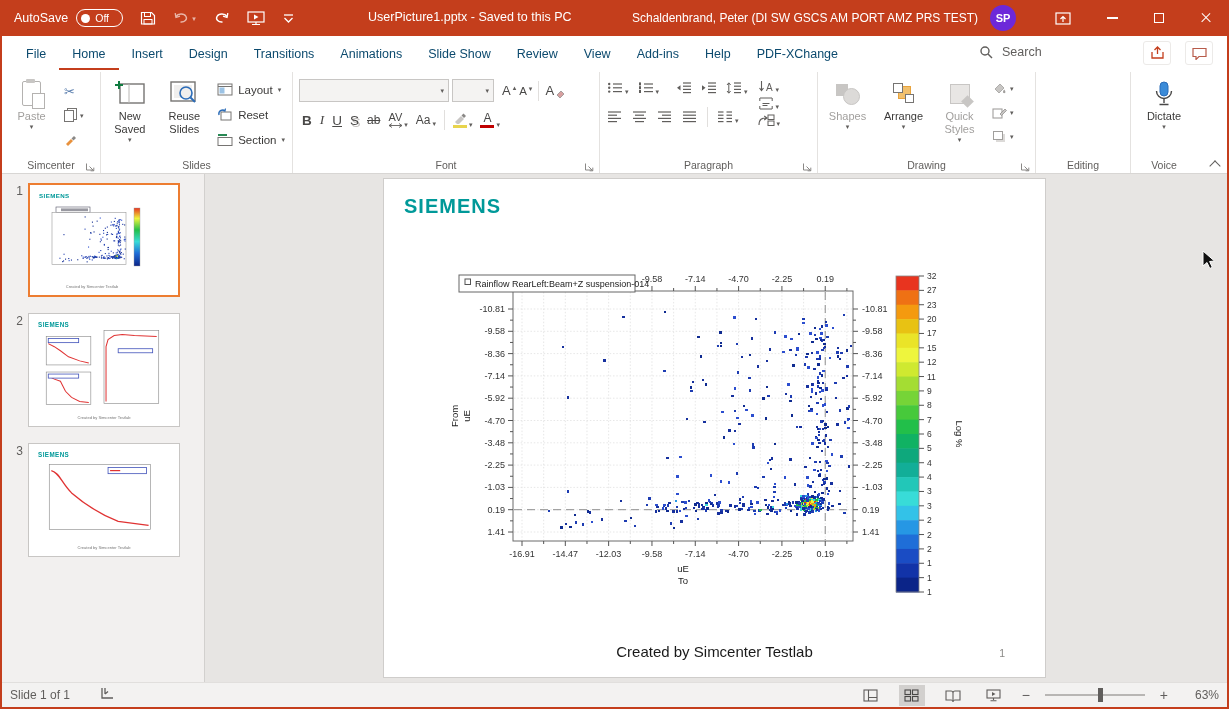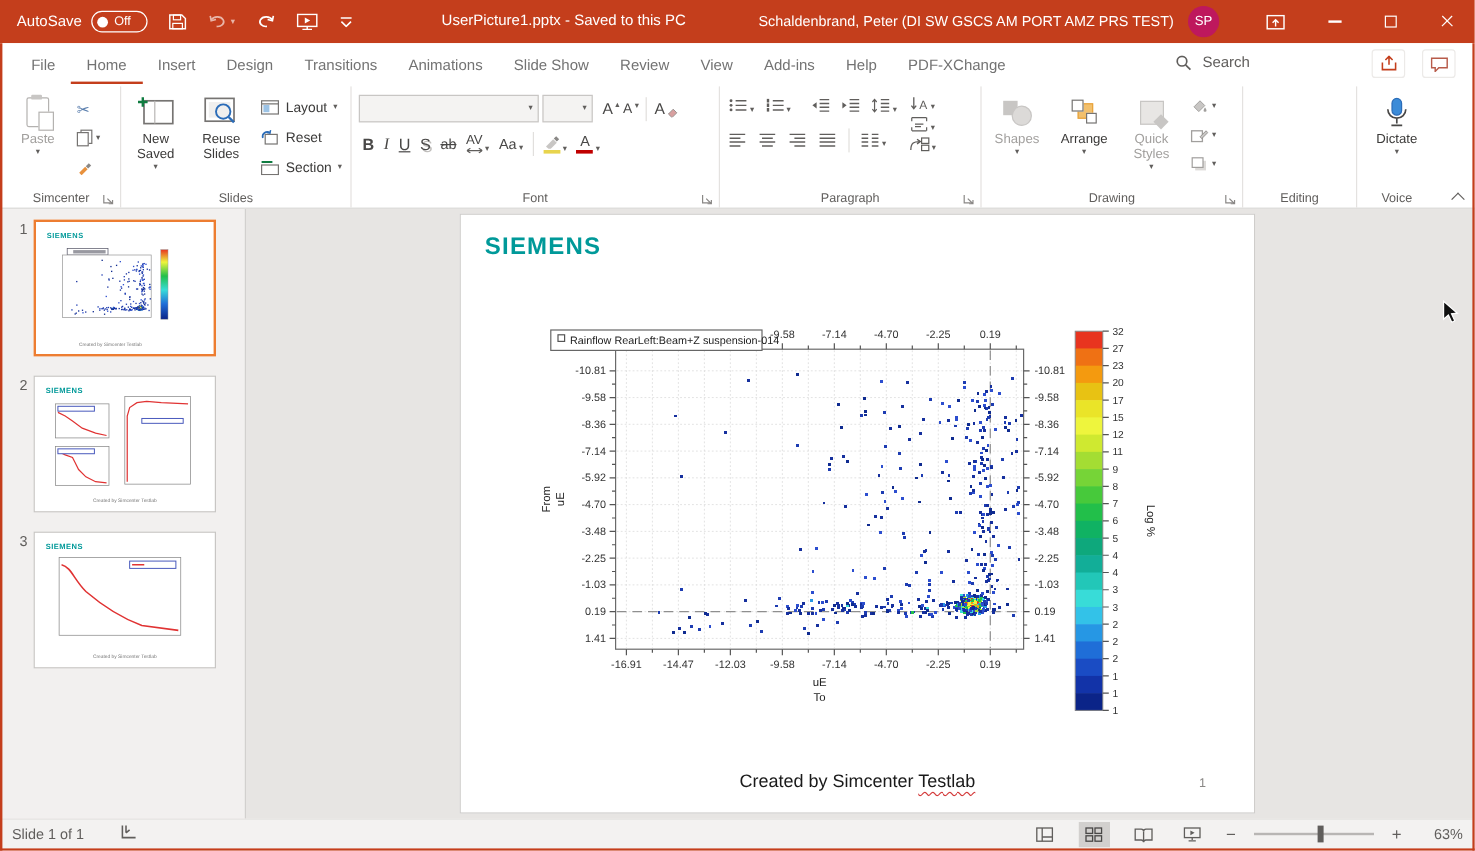--- a/index.html
+++ b/index.html
@@ -6,31 +6,31 @@
 html,body{width:1229px;height:709px;overflow:hidden;font-family:"Liberation Sans",sans-serif;background:#fff;position:relative}
 
 #titlebar{height:36px;background:#c43e1c;display:flex;align-items:center;color:#fff;font-size:12.5px;position:relative}
 .qat{display:flex;align-items:center;gap:17px;padding-left:14px}
 .pill{width:47px;height:18px;border:1.5px solid #fff;border-radius:10px;display:flex;align-items:center;gap:5px;padding:0 4px;cursor:pointer}
 .pill .dot{width:9px;height:9px;border-radius:50%;background:#fff}
 .pill .off{font-size:10.5px}
 .tbicon{display:inline-flex;align-items:center;cursor:pointer}
 .doc-title{position:absolute;left:368px;top:10px;white-space:nowrap}
 .user-name{position:absolute;left:632px;top:11px;font-size:12px;white-space:nowrap}
-.avatar{position:absolute;left:990px;top:5px;width:26px;height:26px;border-radius:50%;background:#be185d;display:flex;align-items:center;justify-content:center;font-size:11px;font-weight:normal;cursor:pointer}
+.avatar{position:absolute;left:990px;top:5px;width:26px;height:26px;border-radius:50%;background:#6d28d9;display:flex;align-items:center;justify-content:center;font-size:11px;font-weight:bold;cursor:pointer}
 .winbtn{position:absolute;top:0;width:45px;height:36px;display:flex;align-items:center;justify-content:center;cursor:pointer}
 .ribopt{left:1040px}.minb{left:1090px}.maxb{left:1136px}.closeb{left:1183px}
 .minbar{width:11px;height:1.5px;background:#fff}
 .maxsq{width:10px;height:10px;border:1.2px solid #fff}
 .xwrap{position:relative;width:12px;height:12px}
 .xwrap i{position:absolute;left:0;top:5px;width:12px;height:1.4px;background:#fff}
 .xwrap i:first-child{transform:rotate(45deg)}.xwrap i:last-child{transform:rotate(-45deg)}
 
 #tabrow{height:34px;background:#fff;display:flex;align-items:flex-end;padding-left:13px;position:relative}
-.tab{padding:8px 13px 7px;font-size:12.5px;color:#737373;cursor:pointer;border-bottom:2.5px solid transparent;white-space:nowrap}
+.tab{padding:8px 13px 7px;font-size:12.5px;color:#0c4a6e;cursor:pointer;border-bottom:2.5px solid transparent;white-space:nowrap}
 .tab.active{border-bottom-color:#c43e1c}
 #searchbox{position:absolute;left:980px;top:9px;display:flex;align-items:center;gap:9px;color:#605e5c;font-size:12.5px;cursor:text}
 .cornerbtn{position:absolute;top:5px;width:28px;height:24px;border:1px solid #eceae8;border-radius:3px;display:flex;align-items:center;justify-content:center;cursor:pointer}
 
 #ribbon{height:104px;background:#fff;border-bottom:1px solid #d8d6d4;display:flex;padding:2px 0 0 2px;position:relative}
 .group{position:relative;padding:2px 3px 17px;border-right:1px solid #e4e2e0;display:flex;flex-direction:column}
 .grow{display:flex;gap:3px;flex:1}
 .group-label{position:absolute;bottom:2px;left:0;right:0;text-align:center;font-size:10.5px;color:#605e5c}
 .launcher{position:absolute;bottom:3px;right:4px;width:11px;height:11px;cursor:pointer}
 .bigbtn{width:53px;display:flex;flex-direction:column;align-items:center;font-size:11px;color:#3b3a39;padding-top:3px;text-align:center;line-height:1.18;cursor:pointer}
@@ -81,21 +81,21 @@
 .thumb-row{display:flex;gap:5px;margin:0 12px 16px 8px}
 .tnum{width:15px;font-size:12px;color:#605e5c;text-align:right;padding-top:1px}
 .tbox{width:152px;height:114px;background:#fff;border:1px solid #c8c6c4;cursor:pointer;position:relative}
 .tbox.sel{border:2px solid #ed7d31}
 .tbox svg{display:block;width:100%;height:100%}
 #canvas{flex:1;position:relative}
 #slide{position:absolute;left:178px;top:4px;width:663px;height:500px;background:#fff;border:1px solid #cfcdcb}
 #logo{position:absolute;left:20px;top:16px;font-size:20px;font-weight:bold;letter-spacing:1px;color:#009999}
 #chart-svg{position:absolute;left:60px;top:90px}
 #slide-footer{position:absolute;left:0;right:0;top:464px;text-align:center;font-size:15px;color:#1a1a1a}
-#slide-footer .sq{text-decoration:underline;text-decoration-style:wavy;text-decoration-color:#d43c3c;text-underline-offset:3px;text-decoration-thickness:1px}
+#slide-footer .sq{text-decoration-style:wavy;text-decoration-color:#d43c3c;text-underline-offset:3px;text-decoration-thickness:1px}
 #pagenum{position:absolute;right:40px;top:468px;font-size:10.5px;color:#8a8886}
 
 #statusbar{height:25px;background:#f3f2f1;border-top:1px solid #e1dfdd;display:flex;align-items:center;padding:0 10px;font-size:12px;color:#605e5c}
 .sb-right{margin-left:auto;display:flex;align-items:center;gap:15px}
 .vbtn{display:flex;align-items:center;justify-content:center;width:26px;height:21px;cursor:pointer}
 .vbtn.sel{background:#d2d0ce}
 .ztrack{width:100px;height:2px;background:#b8b6b4;position:relative;cursor:pointer}
 .zthumb{position:absolute;left:53px;top:-6px;width:5px;height:14px;background:#605e5c}
 .zsign{font-size:14px;cursor:pointer;color:#605e5c}
 #bottombar{height:2px;background:#c43e1c}

